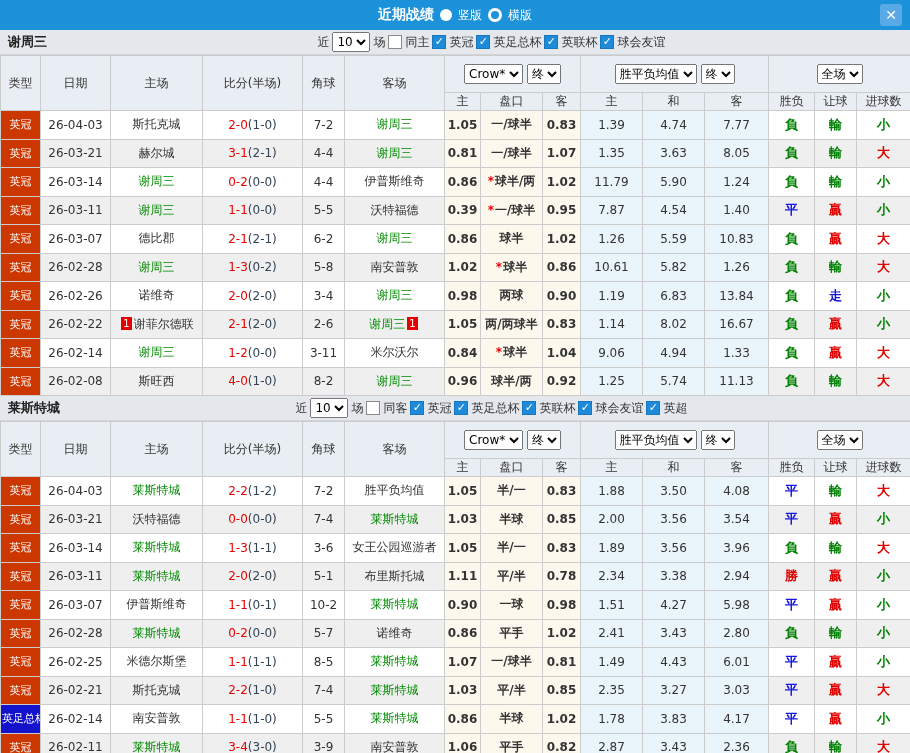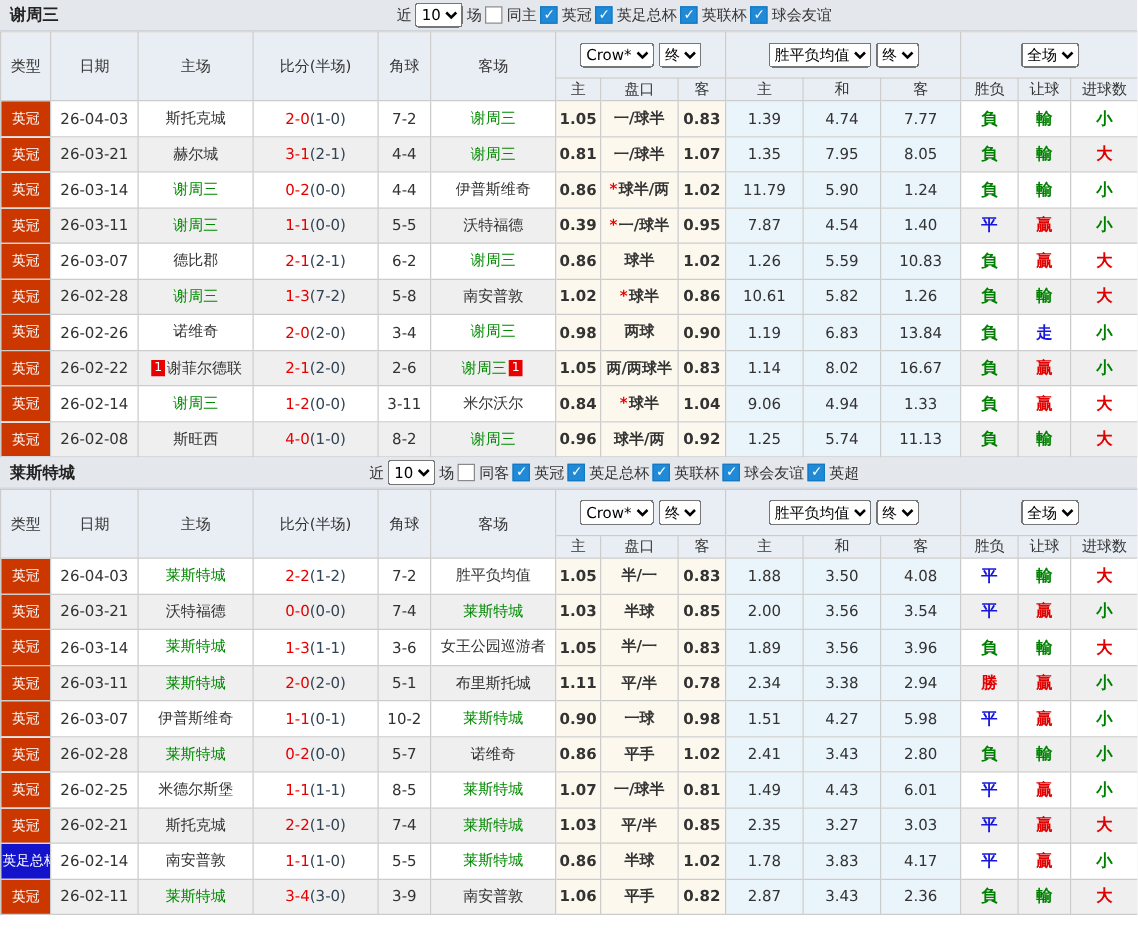--- a/index.html
+++ b/index.html
@@ -51,20 +51,32 @@
   .seg-red { color:#e80000; }
   .seg-blue { color:#1515dd; }
   .seg-green { color:#00a000; }
   .seg-badge { background:#008000; color:#fff; padding:1px 4px; font-weight:bold; }
 </style>
 </head>
 <body>
 
 <div class="app">
 
+  <div class="titlebar">
+    <div class="title-group">
+      <span class="title">近期战绩</span>
+      <span class="radio"></span>
+      <span class="radio-label">竖版</span>
+      <span class="radio unsel"></span>
+      <span class="radio-label">横版</span>
+    </div>
+    <div class="close-btn">
+      <span class="x">✕</span>
+    </div>
+  </div>
 
   <div class="section-bar">
     <span class="team">谢周三</span>
     <div class="filters" id="filters-0">
         <span class="flt-label">近</span>
         <select><option>10</option></select>
         <span class="flt-label">场</span>
         <span class="cb off"></span>
         <span class="flt-label">同主</span>
         <span class="cb">✓</span>
@@ -148,21 +160,21 @@
           <td class="type" style="background: rgb(204, 55, 0);">英冠</td>
           <td>26-03-21</td>
           <td><span>赫尔城</span></td>
           <td><span class="ft">3-1</span><span class="ht">(2-1)</span></td>
           <td>4-4</td>
           <td><span class="hl">谢周三</span></td>
           <td class="c-odds">0.81</td>
           <td class="c-odds"><span>一/球半</span></td>
           <td class="c-odds">1.07</td>
           <td class="c-avg">1.35</td>
-          <td class="c-avg">7.95</td>
+          <td class="c-avg">3.63</td>
           <td class="c-avg">8.05</td>
           <td class="res" style="color: rgb(0, 128, 0);">負</td>
           <td class="res" style="color: rgb(0, 128, 0);">輸</td>
           <td class="res" style="color: rgb(224, 0, 0);">大</td>
         </tr>
         <tr>
           <td class="type" style="background: rgb(204, 55, 0);">英冠</td>
           <td>26-03-14</td>
           <td><span class="hl">谢周三</span></td>
           <td><span class="ft">0-2</span><span class="ht">(0-0)</span></td>
@@ -209,21 +221,21 @@
           <td class="c-avg">5.59</td>
           <td class="c-avg">10.83</td>
           <td class="res" style="color: rgb(0, 128, 0);">負</td>
           <td class="res" style="color: rgb(224, 0, 0);">贏</td>
           <td class="res" style="color: rgb(224, 0, 0);">大</td>
         </tr>
         <tr class="alt">
           <td class="type" style="background: rgb(204, 55, 0);">英冠</td>
           <td>26-02-28</td>
           <td><span class="hl">谢周三</span></td>
-          <td><span class="ft">1-3</span><span class="ht">(7-2)</span></td>
+          <td><span class="ft">1-3</span><span class="ht">(0-2)</span></td>
           <td>5-8</td>
           <td><span>南安普敦</span></td>
           <td class="c-odds">1.02</td>
           <td class="c-odds"><span class="star">*</span><span>球半</span></td>
           <td class="c-odds">0.86</td>
           <td class="c-avg">10.61</td>
           <td class="c-avg">5.82</td>
           <td class="c-avg">1.26</td>
           <td class="res" style="color: rgb(0, 128, 0);">負</td>
           <td class="res" style="color: rgb(0, 128, 0);">輸</td>

